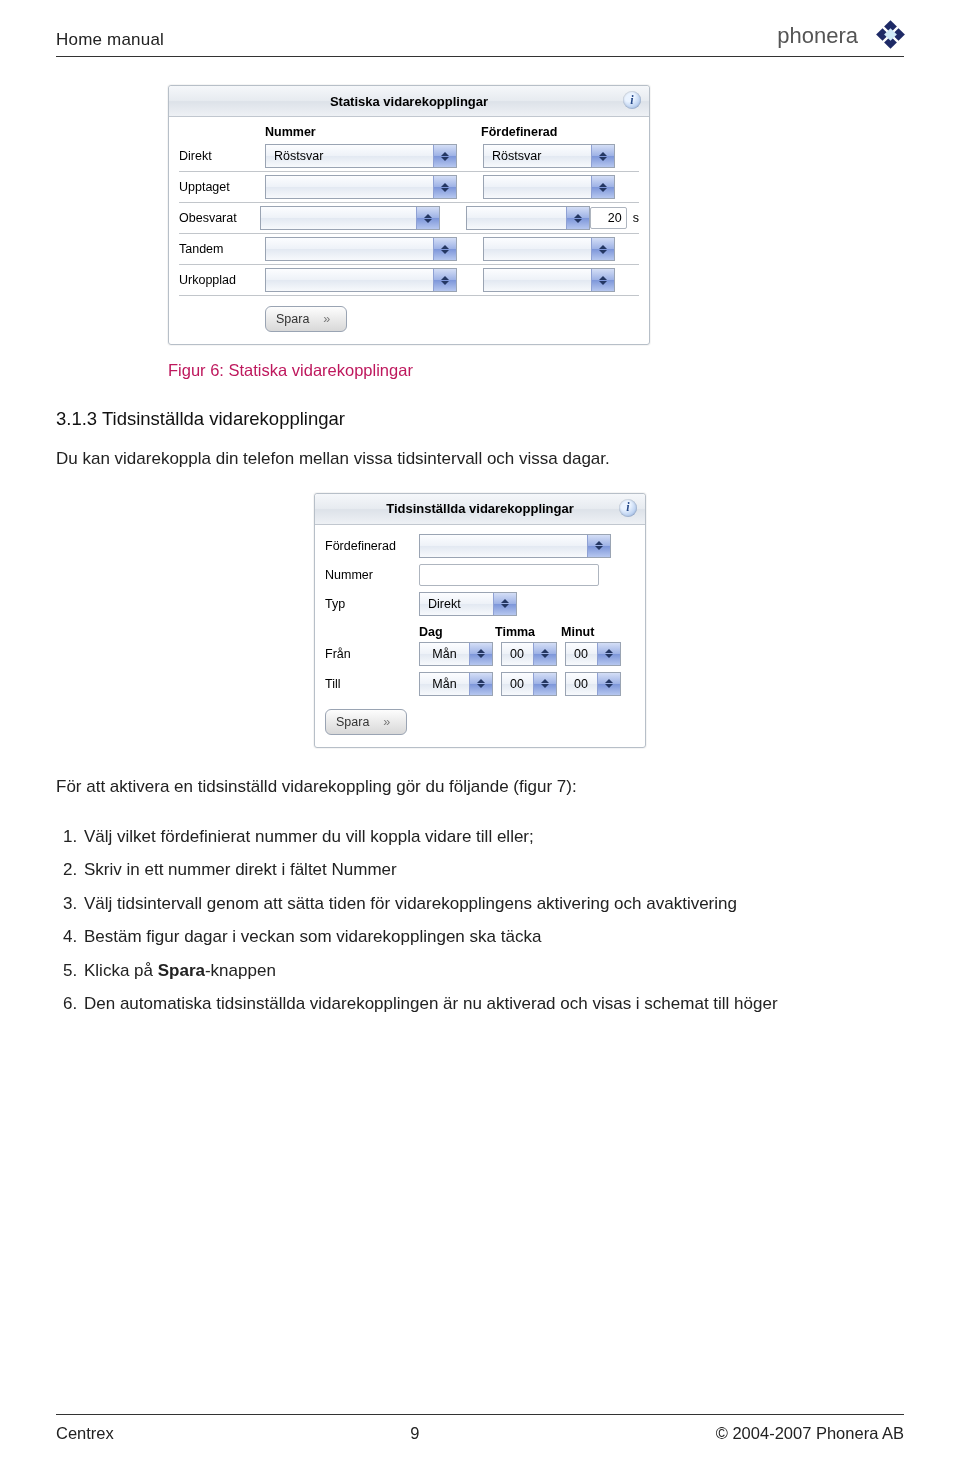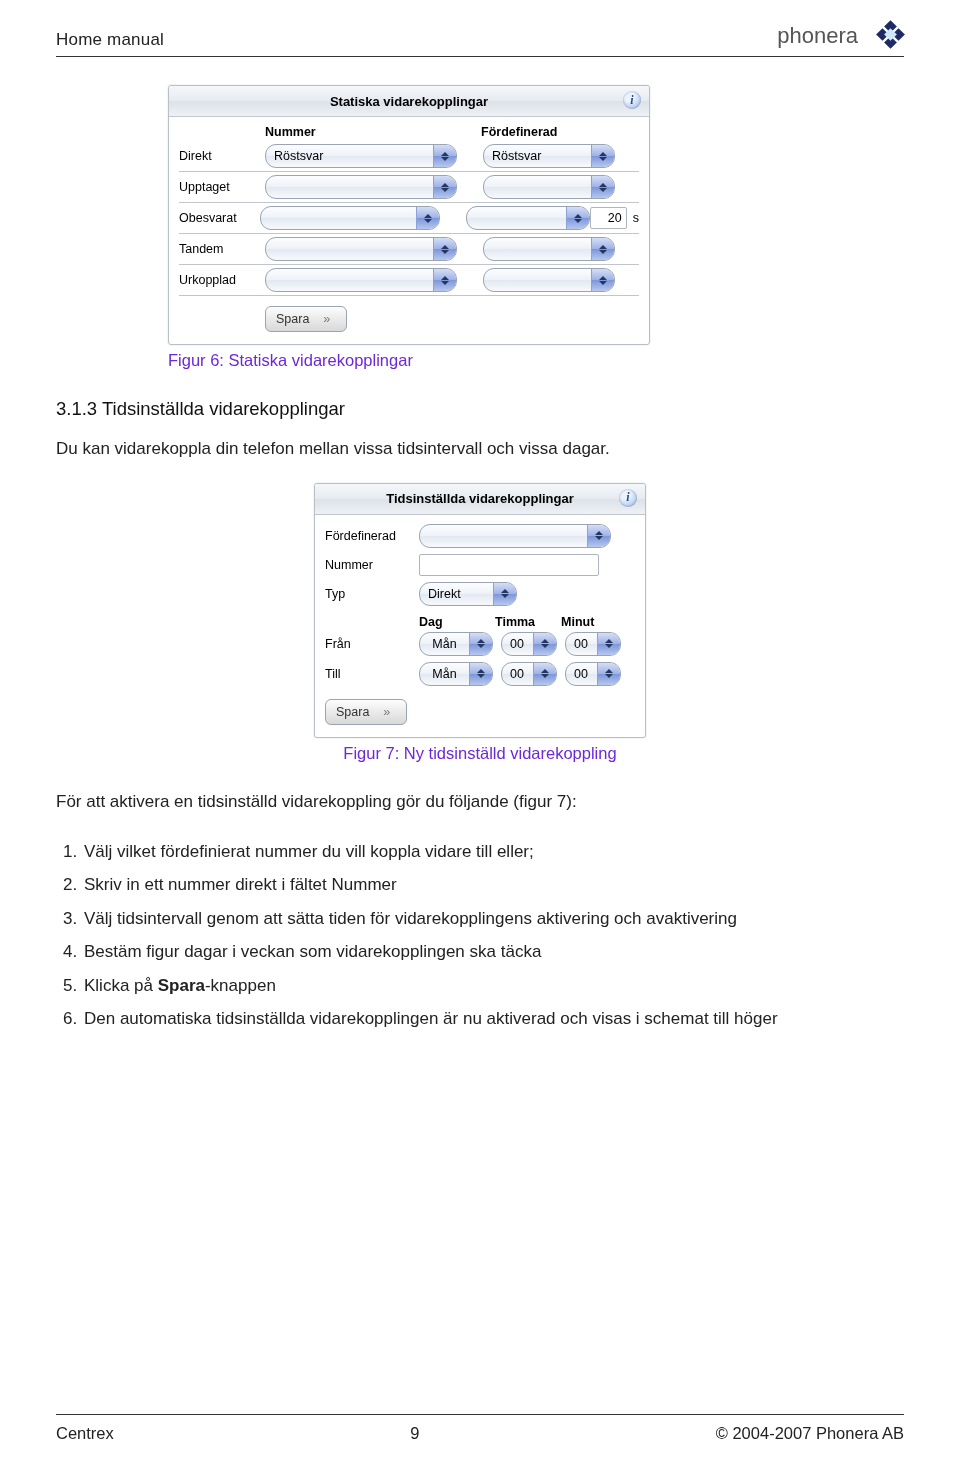--- a/index.html
+++ b/index.html
@@ -22,42 +22,42 @@
   .hdr-title{font-size:17px;letter-spacing:.2px;}
   .brand{display:flex;align-items:center;gap:18px;font-size:22px;font-weight:400;color:#555;font-family:Verdana,Helvetica,Arial,sans-serif;}
   .brand-mark{position:relative;width:28px;height:28px;}
   .brand-mark span{position:absolute;width:9px;height:9px;transform:rotate(45deg);}
   .bm1{background:#1e2a66;left:10px;top:0;}
   .bm2{background:#1e2a66;left:2px;top:8px;}
   .bm3{background:#1e2a66;left:18px;top:8px;}
   .bm4{background:#1e2a66;left:10px;top:16px;}
   .bm5{background:#cfe8f7;left:10px;top:8px;}
   
-  .figcap{font-size:16.5px;margin:6px 0 28px 112px;color:#6d28d9;}
+  .figcap{font-size:16.5px;margin:16px 0 28px 112px;color:#be185d;}
   .h3{font-size:18.5px;margin:0 0 18px 0;color:#111;}
   .body{font-size:17px;line-height:1.35;margin:0 0 22px 0;max-width:720px;}
   ol.steps{font-size:17px;line-height:1.85;padding-left:26px;margin:0;}
   ol.steps li{padding-left:2px;margin-bottom:2px;}
   b{font-weight:700;}
   
   .panel-wrap{margin:0 0 4px 112px;}
   .panel{background:#fff;border:1px solid #b7bfc8;border-radius:3px;box-shadow:0 0 0 1px rgba(0,0,0,.04);}
   .panel-hdr{display:flex;align-items:center;justify-content:center;position:relative;
     background:linear-gradient(#f5f7fa,#e7ebf0 48%,#dde2e9 52%,#eef1f5);
     border-bottom:1px solid #c1c7cf;height:30px;border-radius:3px 3px 0 0;}
   .panel-title{font-size:13px;font-weight:700;color:#000;}
   .info-badge{position:absolute;right:8px;top:5px;width:18px;height:18px;border-radius:50%;
     background:radial-gradient(circle at 35% 30%,#eaf3ff 0 30%,#b6cdef 70%,#7f9ed6);
     box-shadow:inset 0 0 2px rgba(0,0,0,.35);display:flex;align-items:center;justify-content:center;
     color:#274a8a;font-family:Georgia,serif;font-style:italic;font-weight:700;font-size:12px;}
   .panel-body{padding:6px 10px 12px;font-size:12.5px;color:#000;}
   .row{display:flex;align-items:center;border-bottom:1px solid var(--divider);padding:3px 0;}
   .row:last-of-type{border-bottom:none;}
   .lab{width:86px;color:#000;}
-  .dropdown{display:inline-flex;align-items:center;height:22px;border:1px solid #9aa4b3;border-radius:11px;
+  .dropdown{display:inline-flex;align-items:center;height:22px;border:1px solid #9aa4b3;border-radius:0;
     background:linear-gradient(#fcfdff,#eef2f8 48%,#e3e9f2 52%,#f7f9fc);overflow:hidden;}
   .dropdown .val{padding:0 8px;color:#000;min-width:0;}
   .dropdown .cap{width:22px;height:100%;border-left:1px solid #8fa1d4;
     background:linear-gradient(#d4def6,#9fb3e6 48%,#7e97da 52%,#b6c7ef);
     display:flex;flex-direction:column;align-items:center;justify-content:center;gap:1px;}
   .tri{width:0;height:0;border-left:4px solid transparent;border-right:4px solid transparent;}
   .tri.up{border-bottom:4px solid #243763;}
   .tri.down{border-top:4px solid #243763;}
   .txt{height:20px;border:1px solid #aeb5bf;background:#fff;border-radius:2px;padding:0 4px;color:#000;font-size:12.5px;display:inline-flex;align-items:center;}
   .save-btn{display:inline-flex;align-items:center;height:24px;border:1px solid #9aa4b3;border-radius:6px;
@@ -308,21 +308,20 @@
         </div>
       </div>
 
       <div class="save-btn">
         <span>Spara</span>
         <span class="chev">»</span>
       </div>
     </div>
   </div>
 </div>
-<div class="figcap" style="text-align:center;margin-left:0">Figur 7: Ny tidsinställd vidarekoppling</div>
 
 <p class="body" style="margin-top:28px">För att aktivera en tidsinställd vidarekoppling gör du följande (figur 7):</p>
 
 <ol class="steps">
   <li>Välj vilket fördefinierat nummer du vill koppla vidare till eller;</li>
   <li>Skriv in ett nummer direkt i fältet Nummer</li>
   <li>Välj tidsintervall genom att sätta tiden för vidarekopplingens aktivering och avaktivering</li>
   <li>Bestäm figur dagar i veckan som vidarekopplingen ska täcka</li>
   <li><span>Klicka på </span><b>Spara</b><span>-knappen</span></li>
   <li>Den automatiska tidsinställda vidarekopplingen är nu aktiverad och visas i schemat till höger</li>

